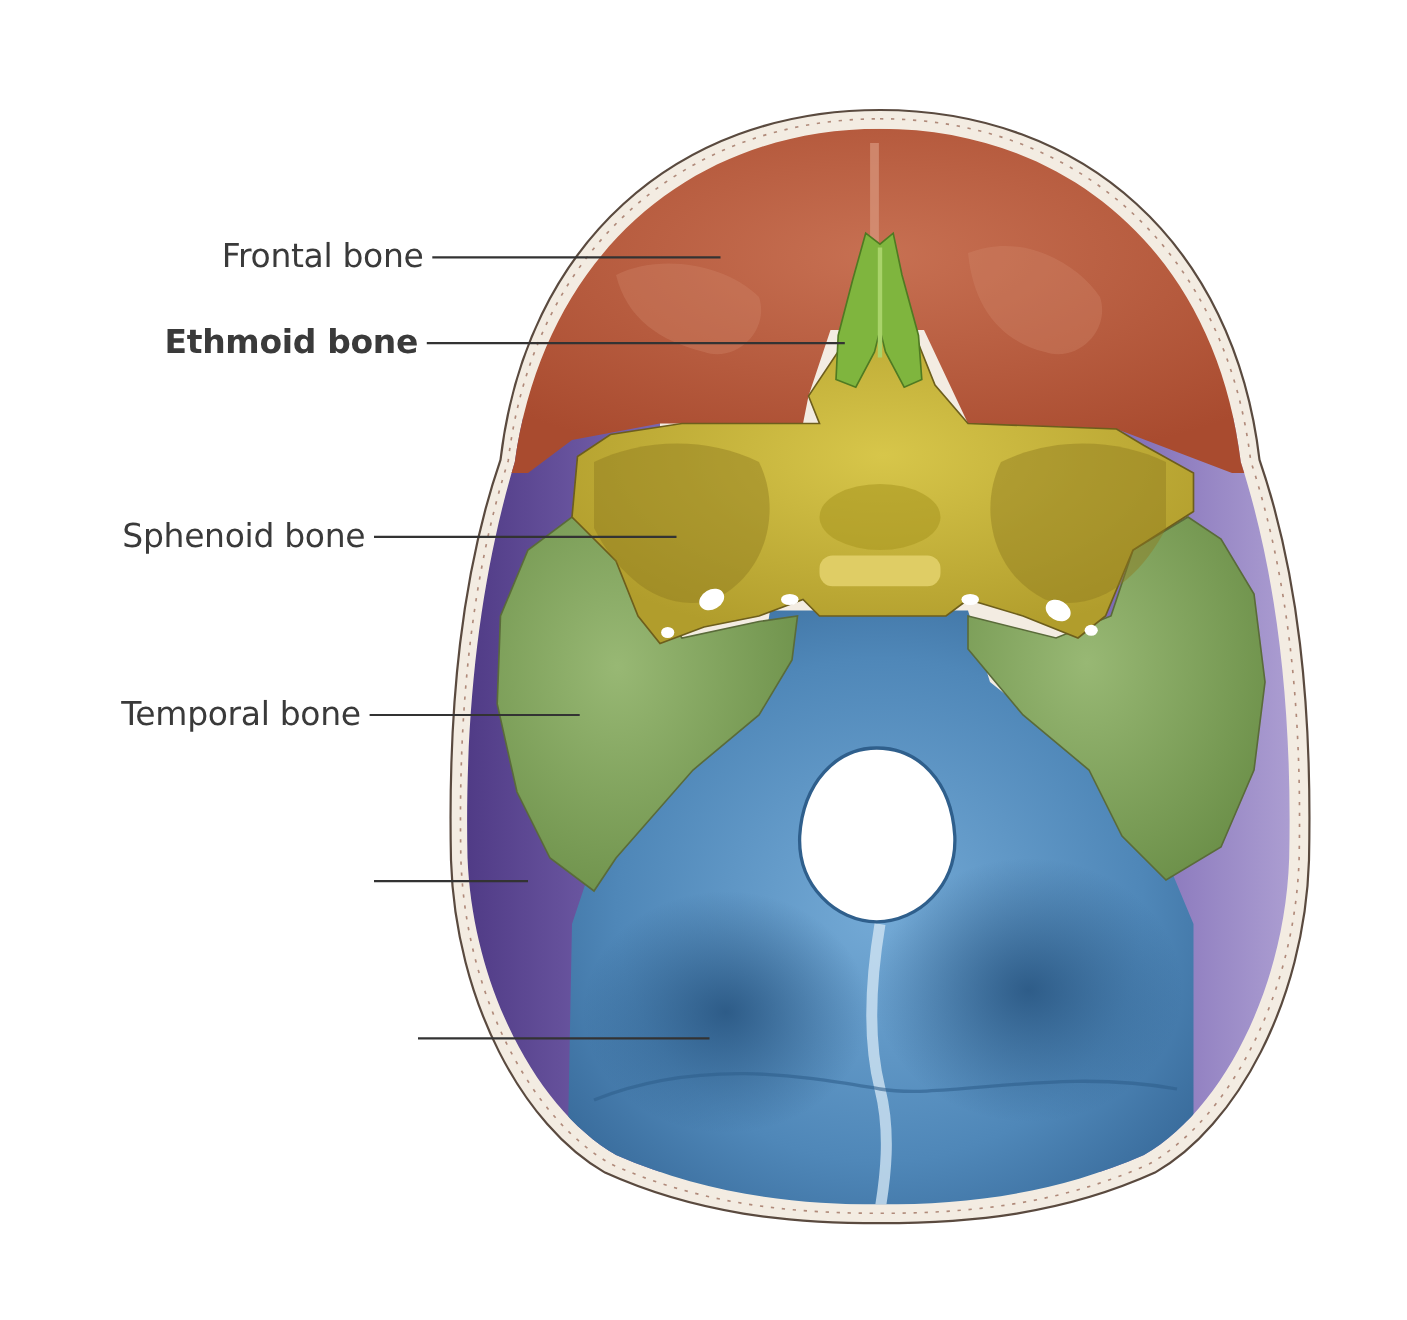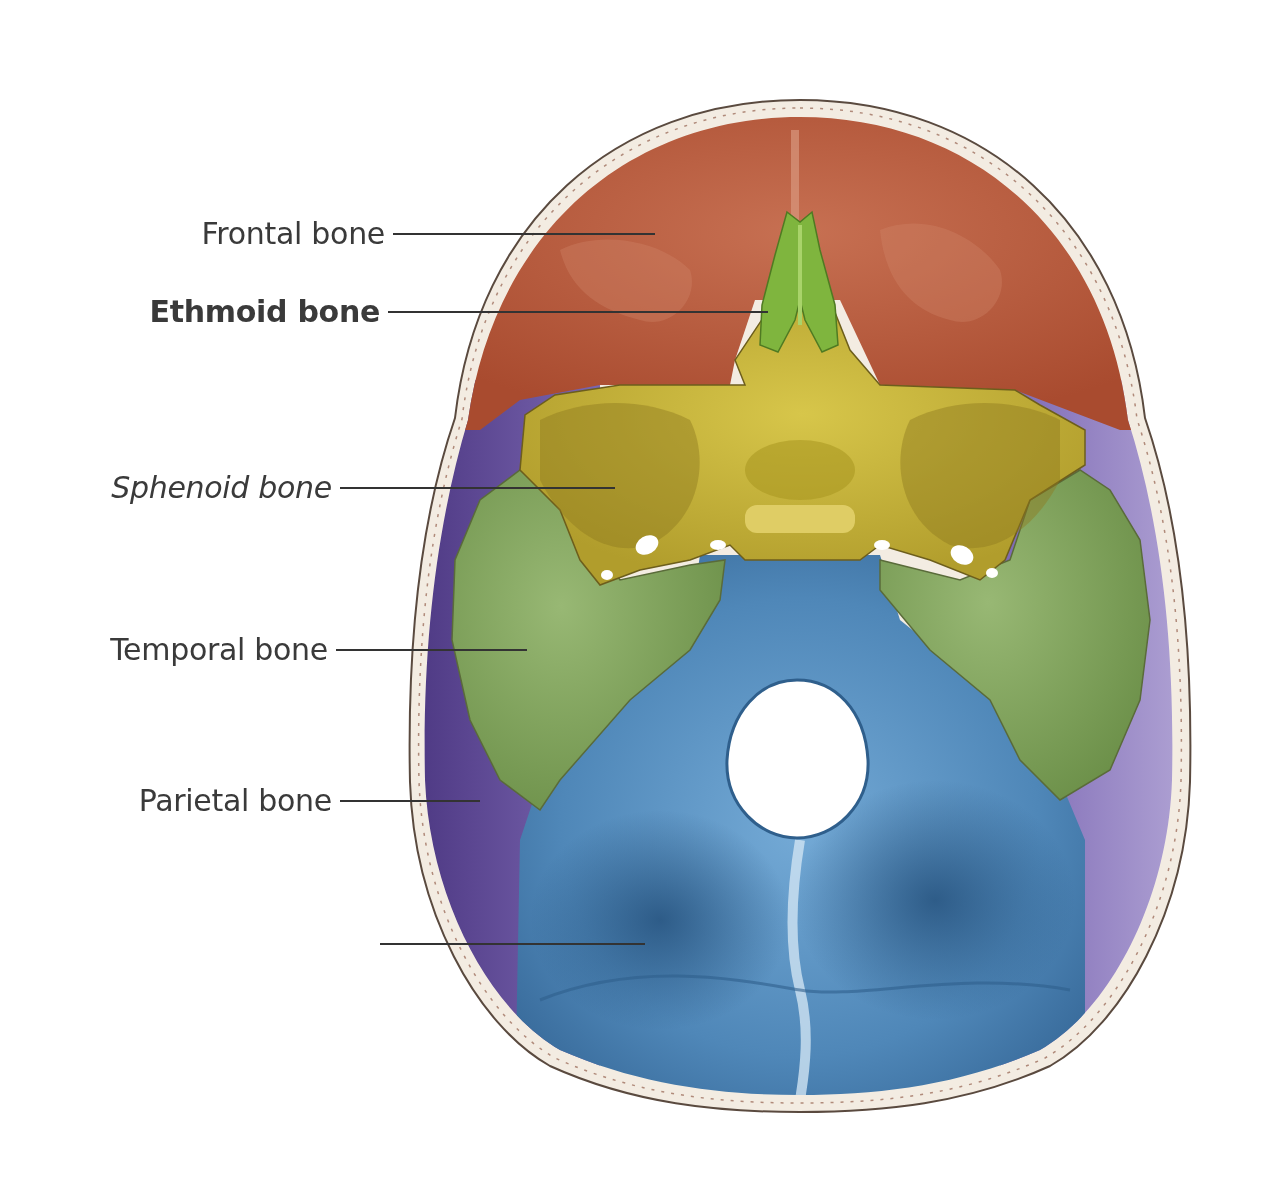--- a/index.html
+++ b/index.html
@@ -107,16 +107,15 @@
       <line x1="340" y1="488" x2="615" y2="488"></line>
       <line x1="336" y1="650" x2="527" y2="650"></line>
       <line x1="340" y1="801" x2="480" y2="801"></line>
       <line x1="380" y1="944" x2="645" y2="944"></line>
     </g>
   </svg>
 
   
   <div class="label" style="right: 894px; top: 234px;">Frontal bone</div>
   <div class="label" style="right: 899px; top: 312px; font-weight: bold;">Ethmoid bone</div>
-  <div class="label" style="right: 947px; top: 488px; font-style: italic;">Sphenoid bone</div>
+  <div class="label" style="right: 947px; top: 488px;">Sphenoid bone</div>
   <div class="label" style="right: 951px; top: 650px;">Temporal bone</div>
-  <div class="label" style="right: 947px; top: 801px;">Parietal bone</div>
 </div>
 
 </body></html>

